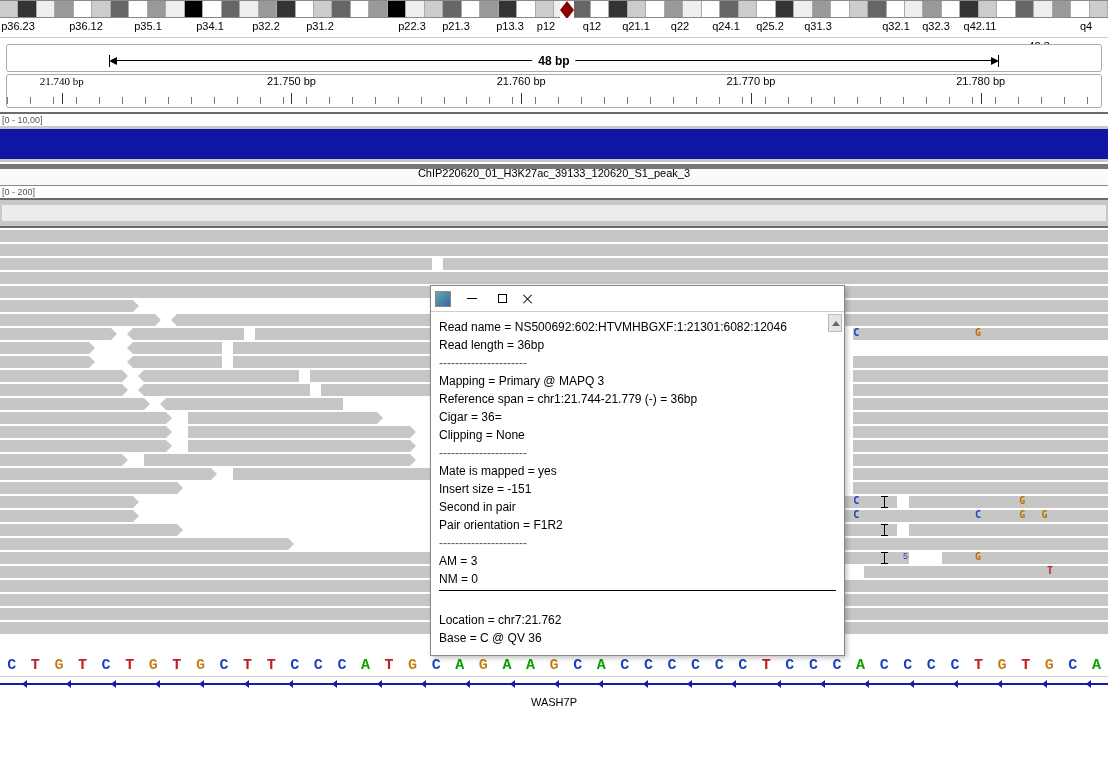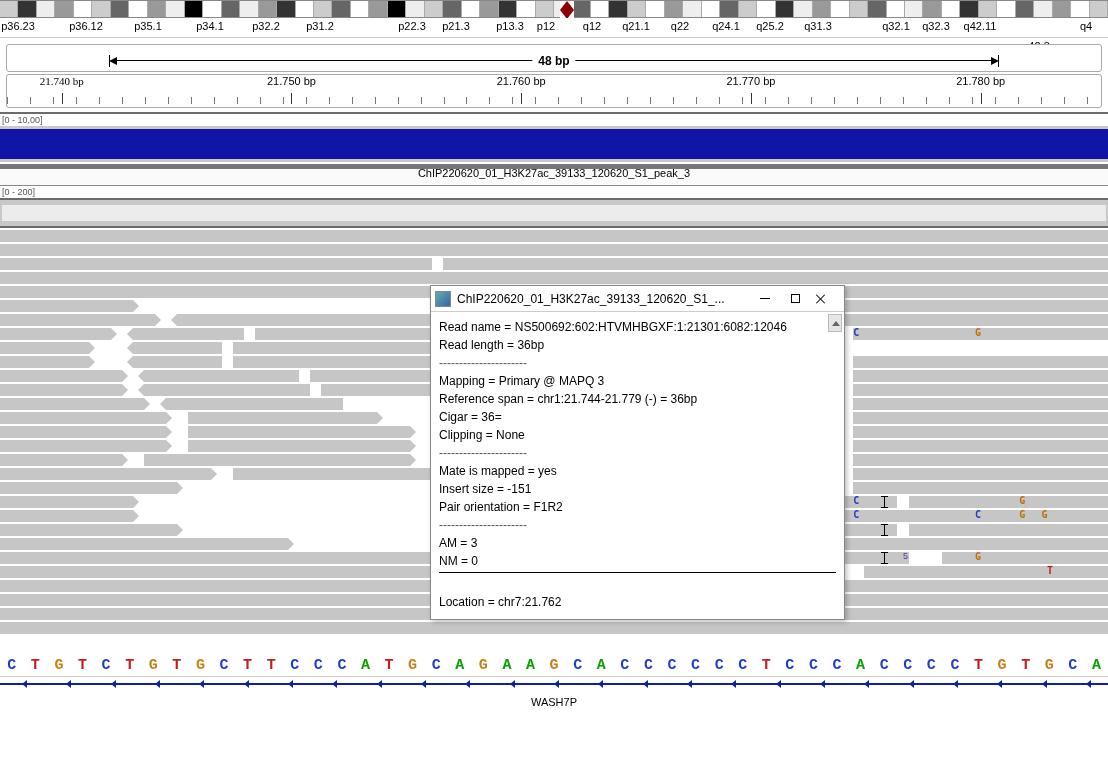--- a/index.html
+++ b/index.html
@@ -680,21 +680,20 @@
       <div class="gene-arrow" style="left: 90%;"></div>
       <div class="gene-arrow" style="left: 94%;"></div>
       <div class="gene-arrow" style="left: 98%;"></div>
     </div>
 </div>
 <div class="gene-name">WASH7P</div>
 
 <div class="popup">
   <div class="popup-titlebar">
     <div class="popup-appicon"></div>
-    <div class="popup-title">ChIP220620_01_H3K27ac_39133_120620_S1_...</div>
     <div class="winbtn">
         <div class="min-shape"></div>
       </div>
     <div class="winbtn">
         <div class="max-shape"></div>
       </div>
     <div class="winbtn">
         <div class="x-shape"></div>
       </div>
   </div>
@@ -703,21 +702,23 @@
   <div class="line">Read name = NS500692:602:HTVMHBGXF:1:21301:6082:12046</div>
       <div class="line">Read length = 36bp</div>
       <div class="line sep">----------------------</div>
       <div class="line">Mapping = Primary @ MAPQ 3</div>
       <div class="line">Reference span = chr1:21.744-21.779 (-) = 36bp</div>
       <div class="line">Cigar = 36=</div>
       <div class="line">Clipping = None</div>
       <div class="line sep">----------------------</div>
       <div class="line">Mate is mapped = yes</div>
       <div class="line">Insert size = -151</div>
+      <div class="line">Second in pair</div>
       <div class="line">Pair orientation = F1R2</div>
       <div class="line sep">----------------------</div>
       <div class="line">AM = 3</div>
       <div class="line">NM = 0</div>
       <div style="border-top: 1px solid rgb(0, 0, 0); margin: 2px 0px;"></div>
       <div class="line">&nbsp;</div>
       <div class="line">Location = chr7:21.762</div>
+      <div class="line">Base = C @ QV 36</div>
     </div>
 </div>
 
 </body></html>

